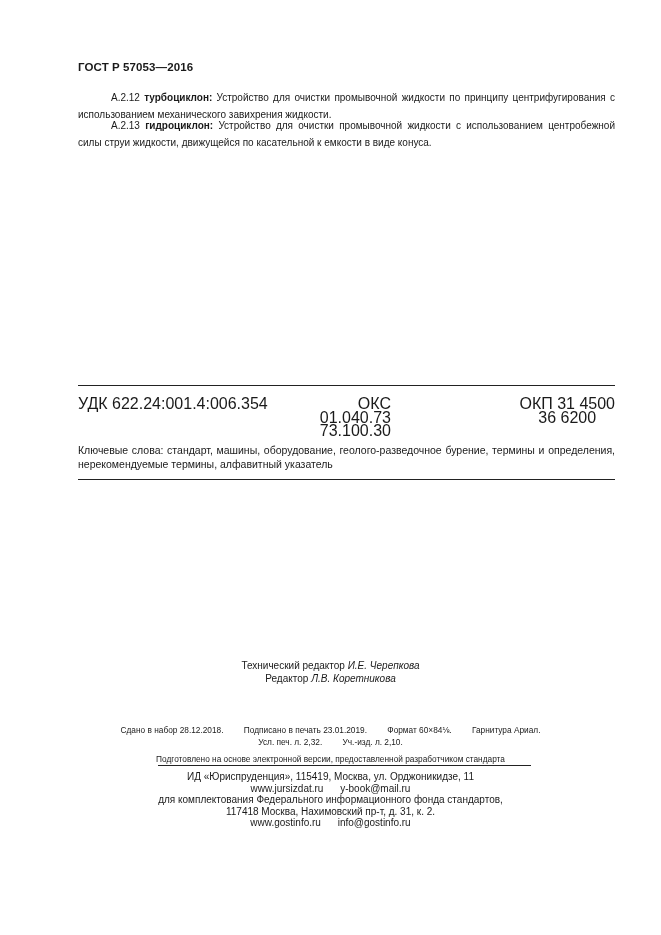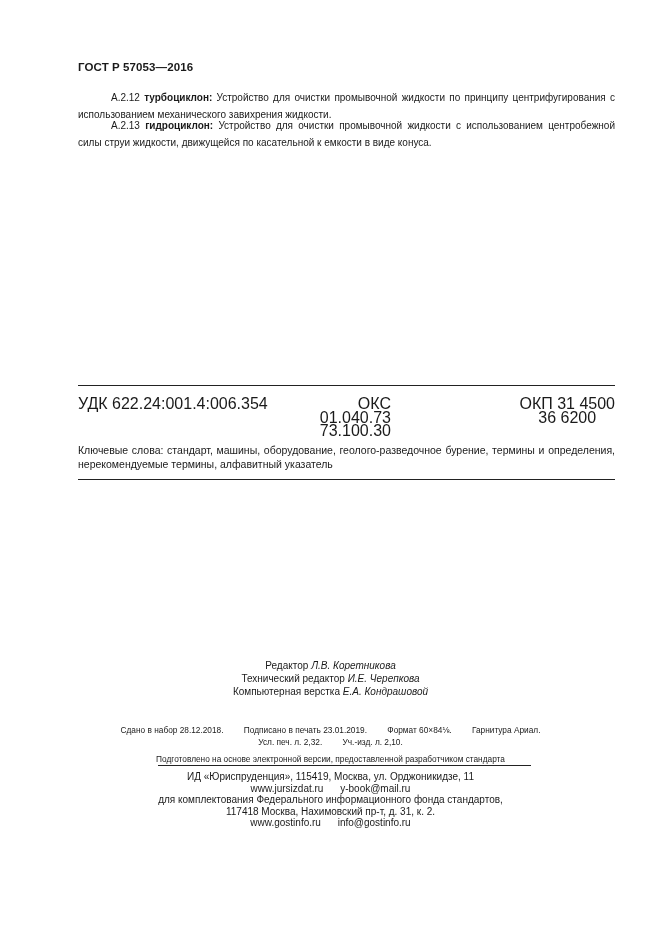--- a/index.html
+++ b/index.html
@@ -54,23 +54,22 @@
 <div class="abs cls okp">
   <div>ОКП  31  4500</div>
   <div>36  6200</div>
 </div>
 
 <div class="abs kw">Ключевые слова: стандарт, машины, оборудование, геолого-разведочное бурение, термины и определения, нерекомендуемые термины, алфавитный указатель</div>
 
 <div class="abs rule r2"></div>
 
 <div class="abs credits">
+  <div><span>Технический редактор </span><i>И.Е. Черепкова</i></div>
   <div><span>Редактор </span><i>Л.В. Коретникова</i></div>
-  <div><span>Технический редактор </span><i>И.Е. Черепкова</i></div>
-  <div><span>Компьютерная верстка </span><i>Е.А. Кондрашовой</i></div>
 </div>
 
 <div class="abs imprint">
   <div>
     <span>Сдано в набор 28.12.2018.</span><span class="gap"></span>
     <span>Подписано в печать 23.01.2019.</span><span class="gap"></span>
     <span>Формат 60×84⅛.</span><span class="gap"></span>
     <span>Гарнитура Ариал.</span>
   </div>
   <div>

